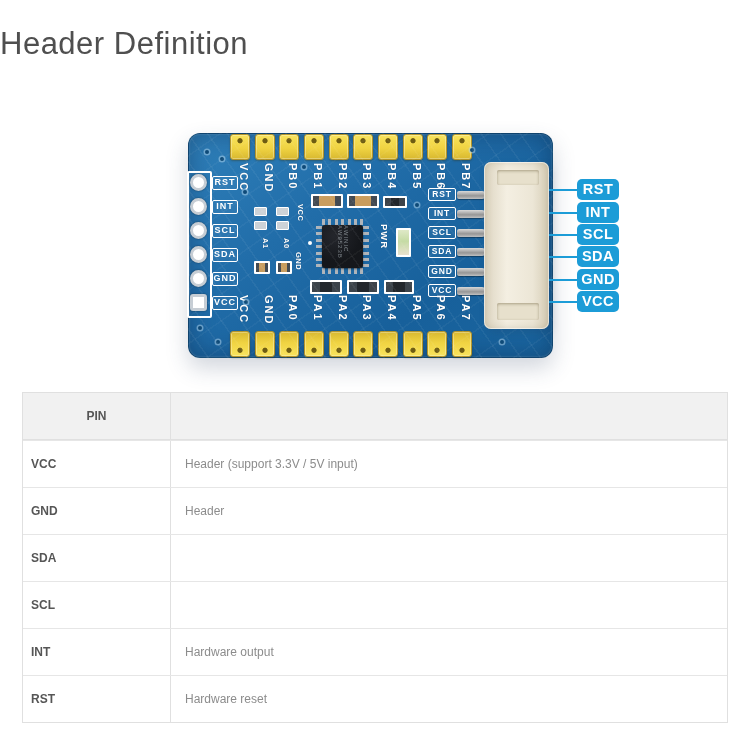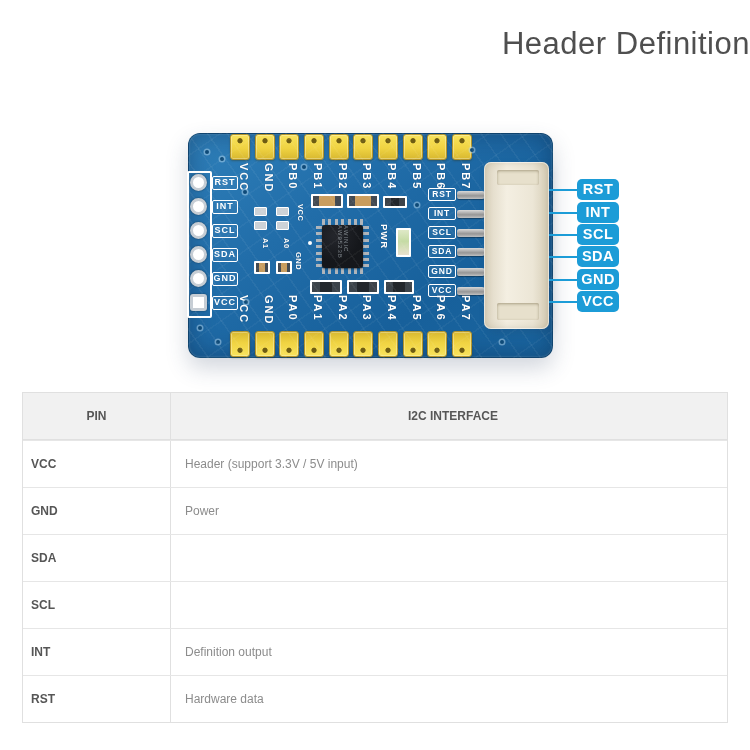--- a/index.html
+++ b/index.html
@@ -1,19 +1,19 @@
 <!DOCTYPE html>
 <html><head>
 <meta charset="utf-8">
 <style>
   html,body { margin:0; padding:0; background:#ffffff; }
   .stage { position:relative; width:750px; height:750px; background:#fff; overflow:hidden;
            font-family:"Liberation Sans", sans-serif; }
 
-  .title { position:absolute; top:26px; left:0; width:100%; text-align:right;
+  .title { position:absolute; top:26px; left:0; width:100%; text-align:left;
            font-size:31px; font-weight:400; color:#4f4f4f; letter-spacing:0.5px; }
 
   
   .board { position:absolute; left:188px; top:133px; width:365px; height:225px;
            border-radius:12px;
            background:linear-gradient(145deg,#2f80ba 0%,#216da9 35%,#17609b 70%,#1a659f 100%);
            border:1px solid rgba(8,40,70,.55);
            box-shadow: inset 0 0 24px rgba(0,20,50,.35), inset 0 0 2px rgba(255,255,255,.35),
                        0 10px 22px rgba(50,70,100,.22); box-sizing:border-box; }
   .traces { position:absolute; left:188px; top:133px; width:365px; height:225px; border-radius:12px;
@@ -241,39 +241,38 @@
     <div class="callout" style="top:202px">INT</div>
     <div class="callout" style="top:224px">SCL</div>
     <div class="callout" style="top:246px">SDA</div>
     <div class="callout" style="top:269px">GND</div>
     <div class="callout" style="top:291px">VCC</div>
   </div>
 
   <div class="dtable">
     <div class="trow head">
       <div class="c1">PIN</div>
-      <div class="c2">I2C INTERFACE</div>
     </div>
     <div class="trow">
       <div class="c1 pincell">VCC</div>
       <div class="c2 desccell">Header (support 3.3V / 5V input)</div>
     </div>
     <div class="trow">
       <div class="c1 pincell">GND</div>
-      <div class="c2 desccell">Power</div>
+      <div class="c2 desccell">Header</div>
     </div>
     <div class="trow">
       <div class="c1 pincell">SDA</div>
     </div>
     <div class="trow">
       <div class="c1 pincell">SCL</div>
     </div>
     <div class="trow">
       <div class="c1 pincell">INT</div>
-      <div class="c2 desccell">Definition output</div>
+      <div class="c2 desccell">Hardware output</div>
     </div>
     <div class="trow">
       <div class="c1 pincell">RST</div>
-      <div class="c2 desccell">Hardware data</div>
+      <div class="c2 desccell">Hardware reset</div>
     </div>
   </div>
 
 </div>
 
 </body></html>

